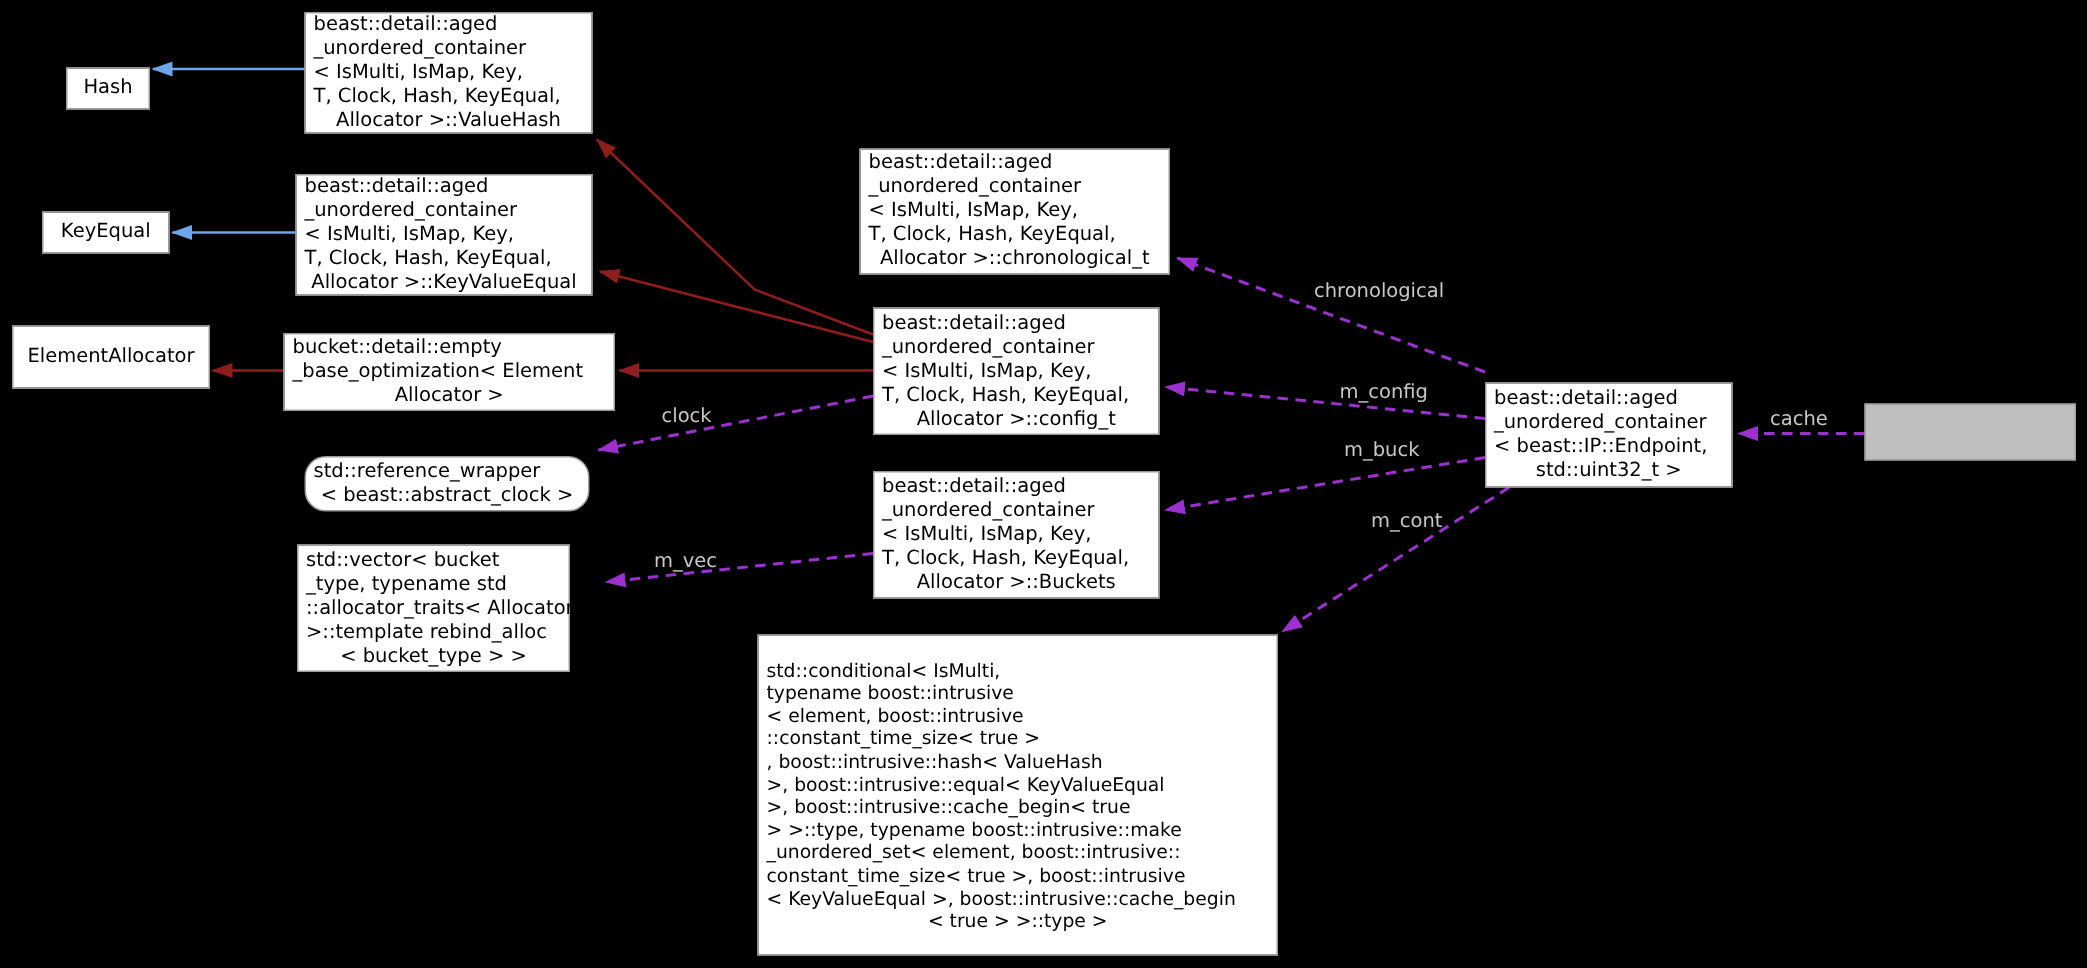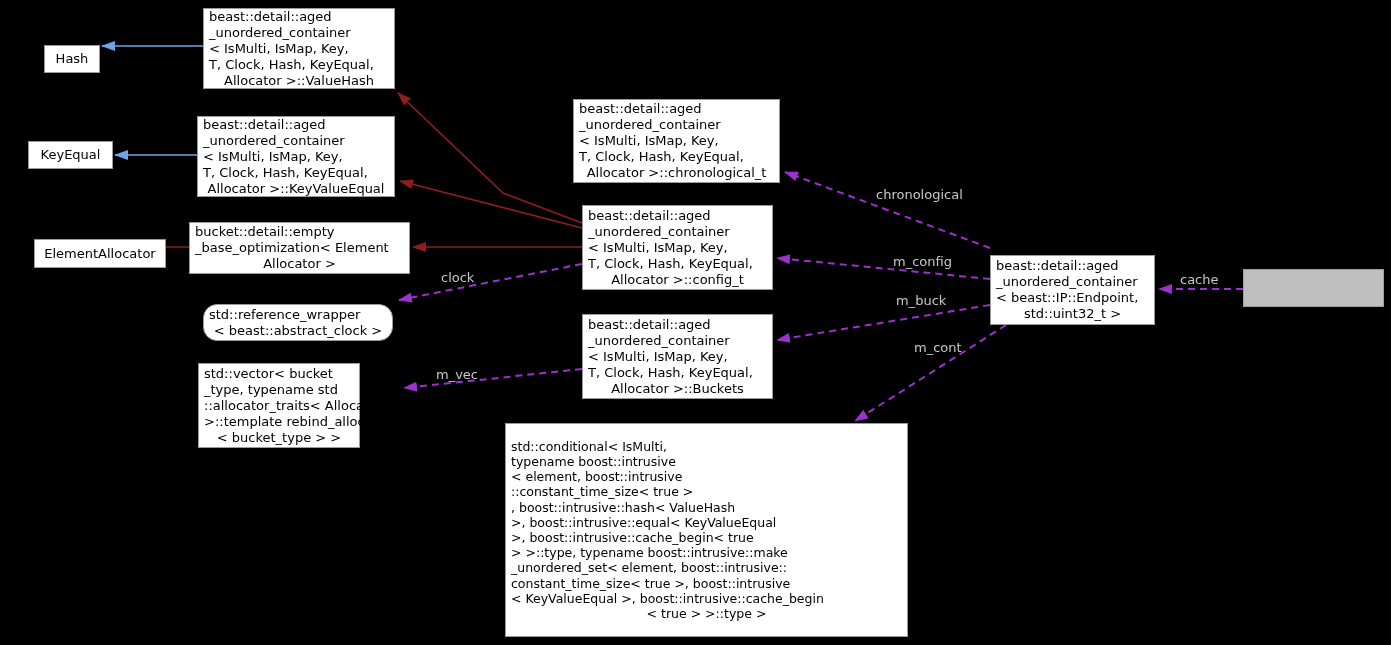--- a/index.html
+++ b/index.html
@@ -87,33 +87,33 @@
 <div class="node" style="left:28px;top:141px;width:85px;height:28px;">
     <div class="ln">KeyEqual</div>
   </div>
 <div class="node" style="left:197px;top:116px;width:198px;height:81px;">
     <div class="ln">beast::detail::aged</div>
     <div class="ln">_unordered_container</div>
     <div class="ln">&lt; IsMulti, IsMap, Key,</div>
     <div class="ln">T, Clock, Hash, KeyEqual,</div>
     <div class="ln">Allocator &gt;::KeyValueEqual</div>
   </div>
-<div class="node" style="left:8px;top:239px;width:132px;height:29px;margin-left:26px;">
+<div class="node" style="left:8px;top:217px;width:132px;height:42px;">
     <div class="ln">ElementAllocator</div>
   </div>
 <div class="node" style="left:189px;top:222px;width:221px;height:52px;">
     <div class="ln">bucket::detail::empty</div>
     <div class="ln">_base_optimization&lt; Element</div>
     <div class="ln">Allocator &gt;</div>
   </div>
 <div class="node" style="left:203px;top:304px;width:190px;height:37px;border-radius:14px;">
     <div class="ln">std::reference_wrapper</div>
     <div class="ln">&lt; beast::abstract_clock &gt;</div>
   </div>
-<div class="node" style="left:198px;top:363px;width:162px;height:85px;">
+<div class="node" style="left:198px;top:363px;width:182px;height:85px;">
     <div class="ln">std::vector&lt; bucket</div>
     <div class="ln">_type, typename std</div>
     <div class="ln">::allocator_traits&lt; Allocator</div>
     <div class="ln">&gt;::template rebind_alloc</div>
     <div class="ln">&lt; bucket_type &gt; &gt;</div>
   </div>
 <div class="node" style="left:573px;top:99px;width:207px;height:84px;">
     <div class="ln">beast::detail::aged</div>
     <div class="ln">_unordered_container</div>
     <div class="ln">&lt; IsMulti, IsMap, Key,</div>
@@ -137,21 +137,21 @@
 <div class="node" style="left:990px;top:255px;width:165px;height:70px;">
     <div class="ln">beast::detail::aged</div>
     <div class="ln">_unordered_container</div>
     <div class="ln">&lt; beast::IP::Endpoint,</div>
     <div class="ln">std::uint32_t &gt;</div>
   </div>
 <div class="node highlight" style="left:1243px;top:269px;width:141px;height:38px;">
     <div class="ln">ripple::PeerFinder</div>
     <div class="ln">::SlotImp::recent_t</div>
   </div>
-<div class="node cond" style="left:505px;top:423px;width:403px;height:214px;">
+<div class="node cond" style="left:505px;top:423px;width:347px;height:214px;">
     <div class="ln">std::conditional&lt; IsMulti,</div>
     <div class="ln">typename boost::intrusive</div>
     <div class="ln">&lt; element, boost::intrusive</div>
     <div class="ln">::constant_time_size&lt; true &gt;</div>
     <div class="ln">, boost::intrusive::hash&lt; ValueHash</div>
     <div class="ln">&gt;, boost::intrusive::equal&lt; KeyValueEqual</div>
     <div class="ln">&gt;, boost::intrusive::cache_begin&lt; true</div>
     <div class="ln">&gt; &gt;::type, typename boost::intrusive::make</div>
     <div class="ln">_unordered_set&lt; element, boost::intrusive::</div>
     <div class="ln">constant_time_size&lt; true &gt;, boost::intrusive</div>

